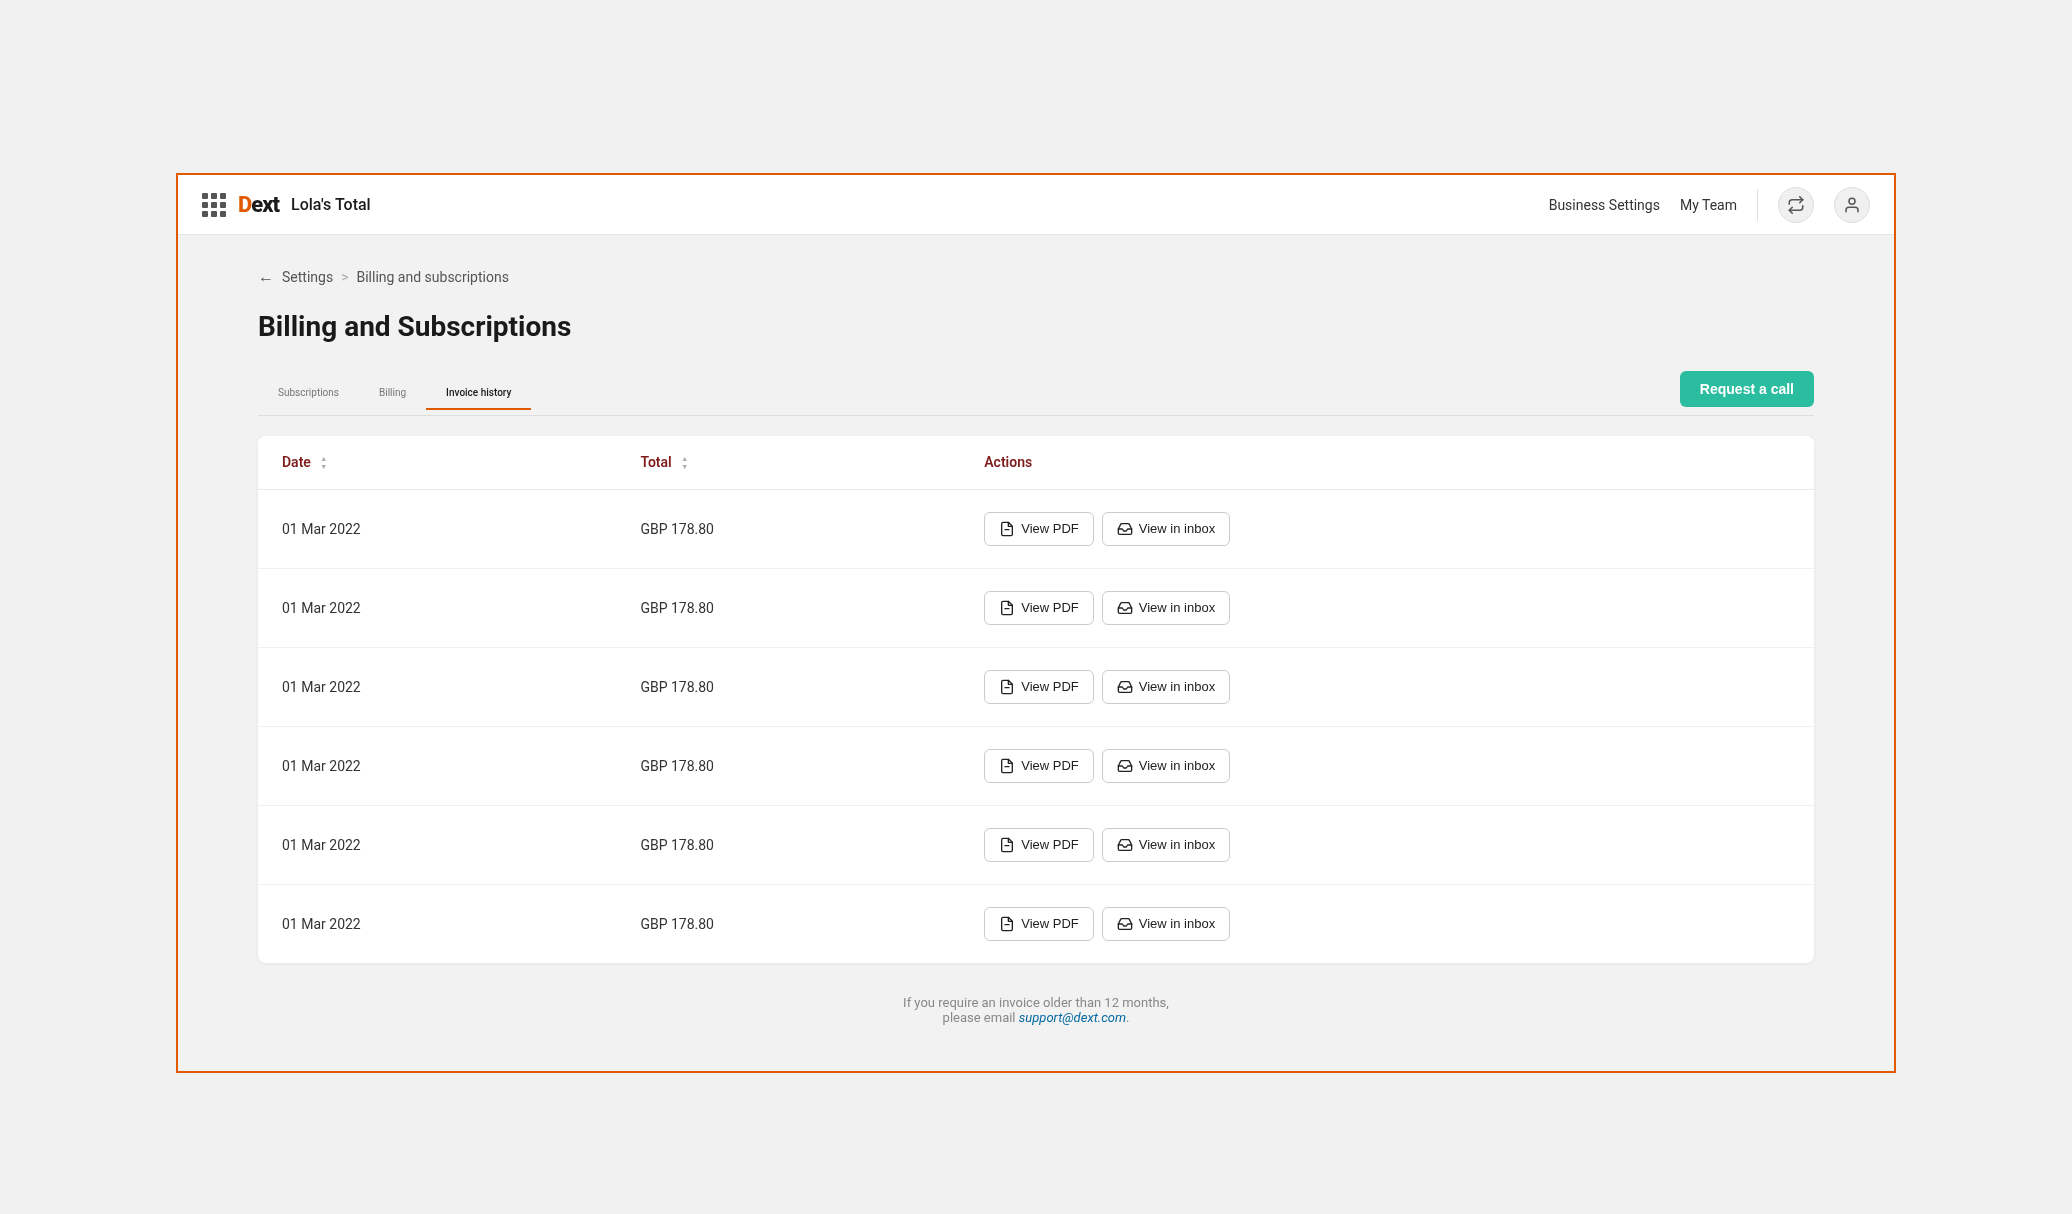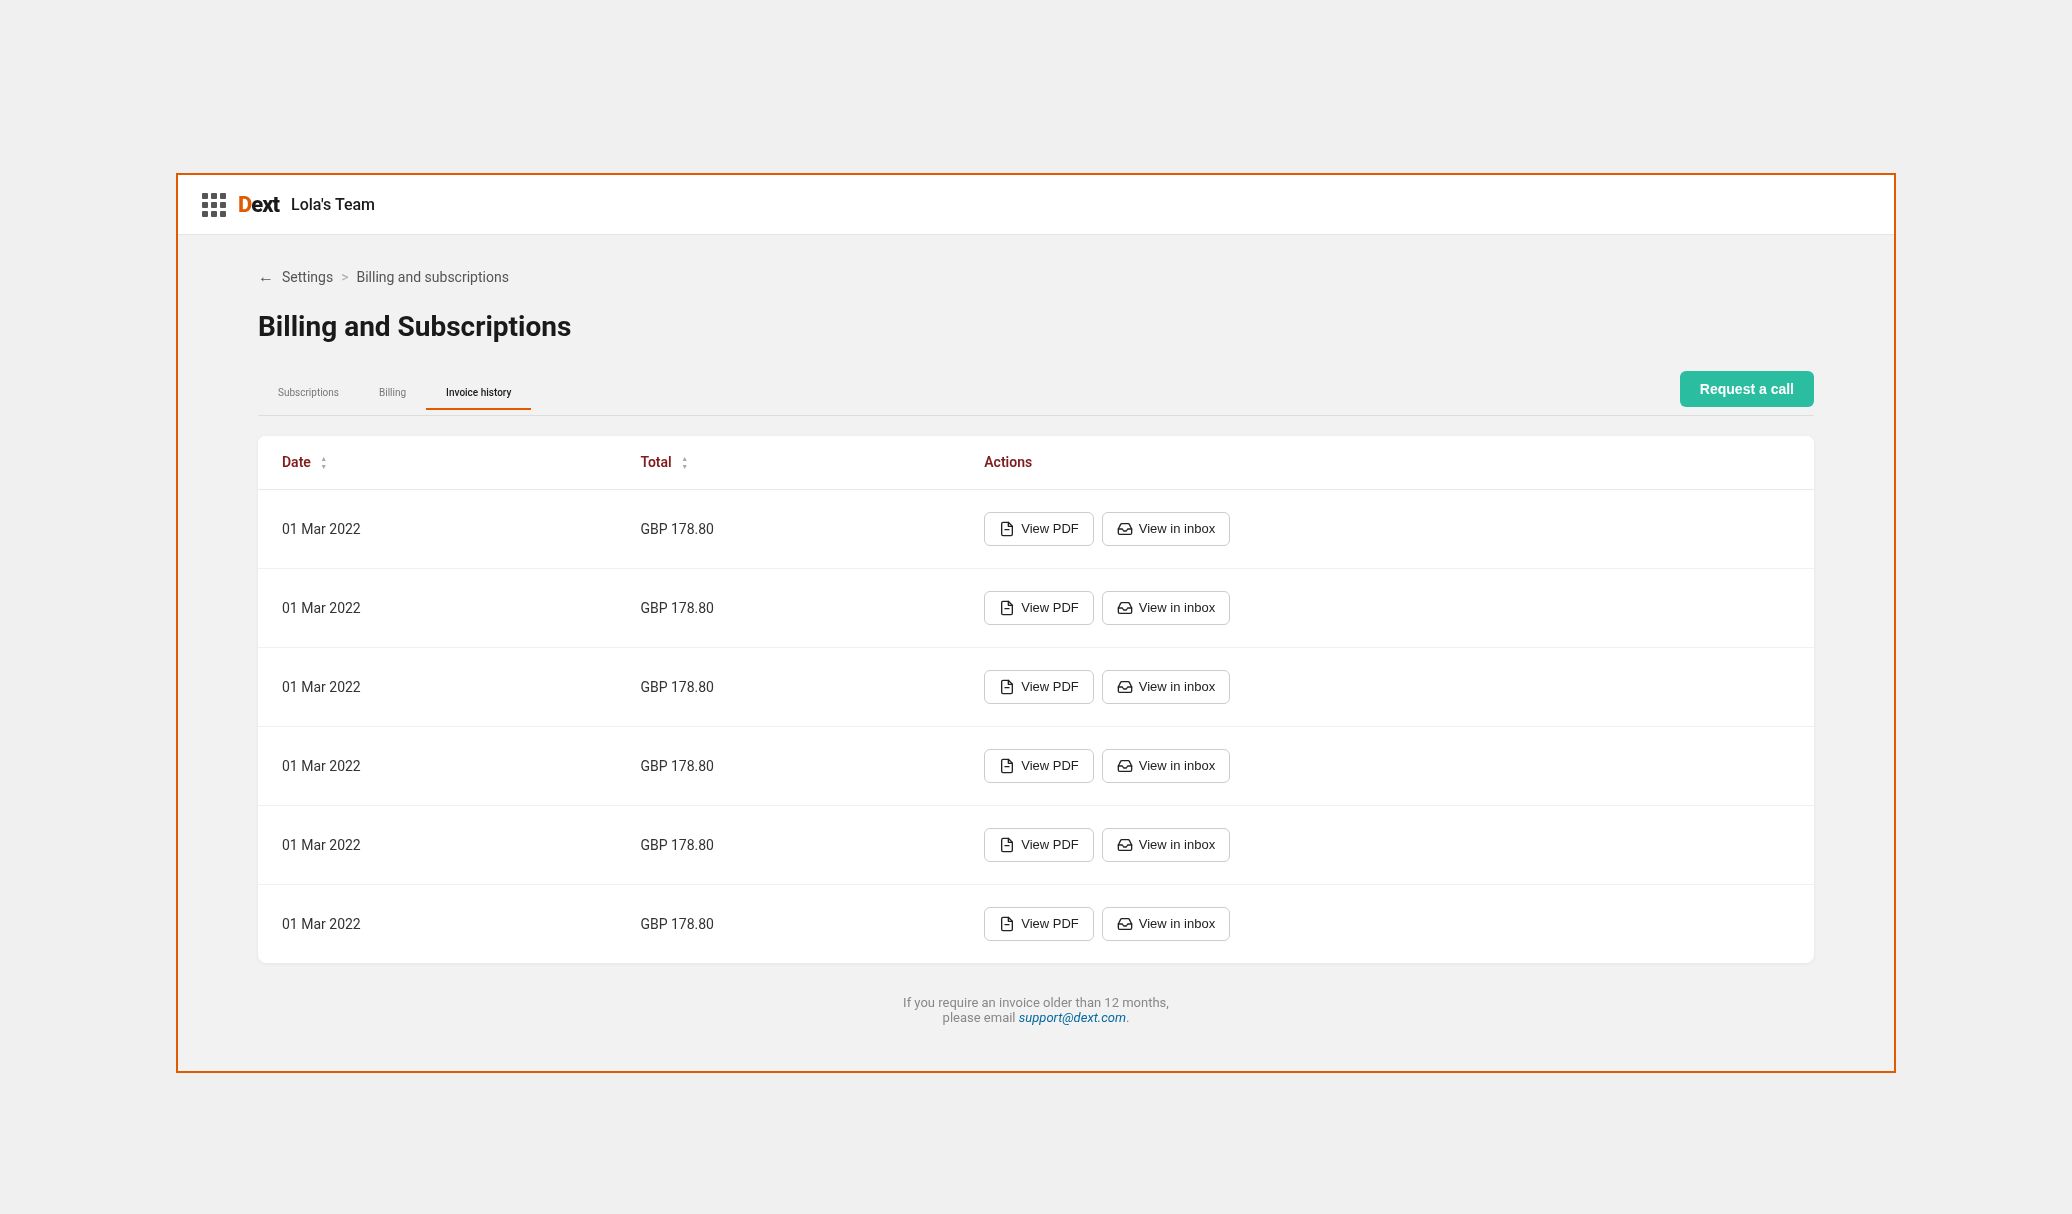--- a/index.html
+++ b/index.html
@@ -262,21 +262,40 @@
         <div class="grid-dot"></div>
           <div class="grid-dot"></div>
           <div class="grid-dot"></div>
         <div class="grid-dot"></div>
           <div class="grid-dot"></div>
           <div class="grid-dot"></div>
       </div>
       <div class="dext-logo">
         <span>D</span>ext
       </div>
-      <span class="company-name">Lola's Team</span>
+      <span class="company-name">Lola's Total</span>
+    </div>
+    <div class="header-right">
+      <span class="header-nav-link">Business Settings</span>
+      <span class="header-nav-link">My Team</span>
+      <div class="header-divider"></div>
+      <div class="header-icon-btn">
+        <svg width="18" height="18" viewBox="0 0 24 24" fill="none" stroke="#555" stroke-width="2" stroke-linecap="round" stroke-linejoin="round">
+          <polyline points="17 1 21 5 17 9"></polyline>
+          <path d="M3 11V9a4 4 0 0 1 4-4h14"></path>
+          <polyline points="7 23 3 19 7 15"></polyline>
+          <path d="M21 13v2a4 4 0 0 1-4 4H3"></path>
+        </svg>
+      </div>
+      <div class="header-icon-btn">
+        <svg width="18" height="18" viewBox="0 0 24 24" fill="none" stroke="#555" stroke-width="2" stroke-linecap="round" stroke-linejoin="round">
+          <path d="M20 21v-2a4 4 0 0 0-4-4H8a4 4 0 0 0-4 4v2"></path>
+          <circle cx="12" cy="7" r="4"></circle>
+        </svg>
+      </div>
     </div>
   </header>
 
   <main class="content-area">
 
     <nav class="breadcrumb">
       <span class="breadcrumb-back">←</span>
       <span class="breadcrumb-link">Settings</span>
       <span class="breadcrumb-sep">&gt;</span>
       <span class="breadcrumb-current">Billing and subscriptions</span>

